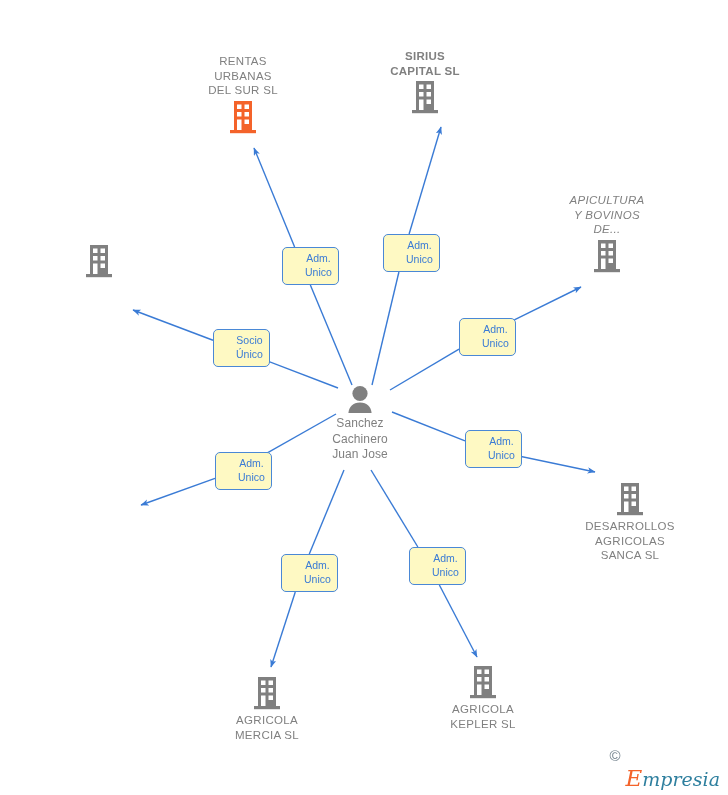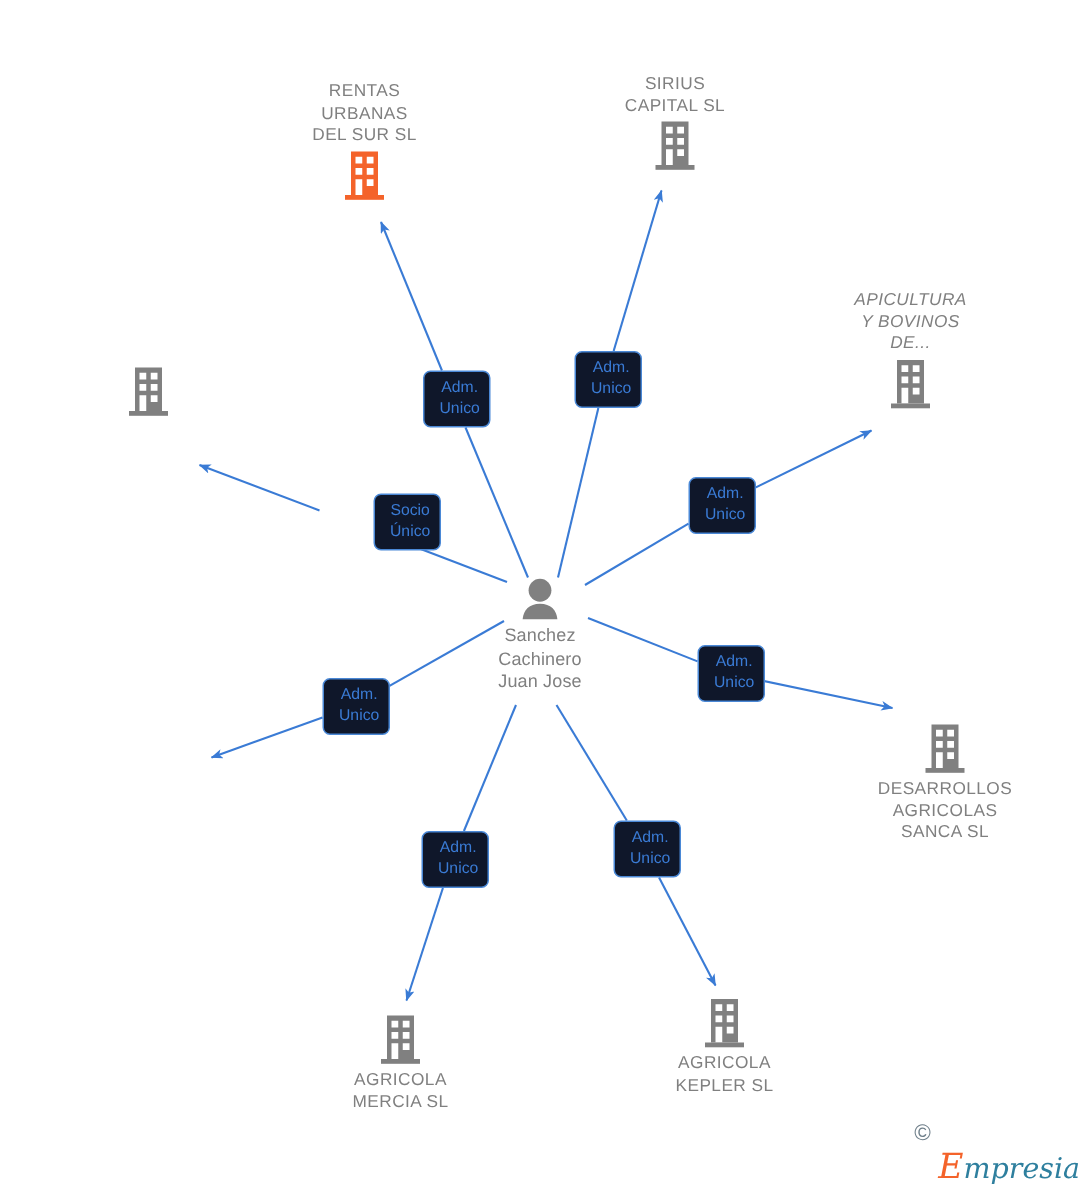--- a/index.html
+++ b/index.html
@@ -49,28 +49,28 @@
     display: block;
     margin: 2px auto 0 auto;
     line-height: 0;
   }
   .node.below .node-icon { margin: 0 auto 3px auto; }
 
   
   .edge-label {
     position: absolute;
     box-sizing: border-box;
-    background: #0f172a;
+    background: #fef9c3;
     border: 1.4px solid #4a88d6;
     border-radius: 5px;
     color: #3a7bd5;
     font-size: 10.5px;
     line-height: 13.5px;
     text-align: center;
-    padding: 4px 6px 5px 10px;
+    padding: 4px 6px 5px 22px;
     white-space: pre-line;
     z-index: 4;
   }
 
   
   #watermark {
     position: absolute;
     right: 8px;
     bottom: 6px;
     display: flex;
@@ -138,21 +138,21 @@
         <rect x="16.5" y="4.5" width="4.5" height="4.5" fill="#ffffff"></rect>
         <rect x="9" y="12" width="4.5" height="4.5" fill="#ffffff"></rect>
         <rect x="16.5" y="12" width="4.5" height="4.5" fill="#ffffff"></rect>
         <rect x="9" y="19.5" width="4.5" height="10.5" fill="#ffffff"></rect>
         <rect x="16.5" y="19.5" width="4.5" height="4.5" fill="#ffffff"></rect>
         <rect x="2" y="30" width="26" height="3.2" fill="#f4632a"></rect>
       </svg>
     </span>
   </div>
 
-  <div class="node above" style="left:450px; top:49px;">
+  <div class="node above" style="left:425px; top:49px;font-weight:bold;">
     <div class="node-label">SIRIUS
 CAPITAL  SL</div>
     <span class="node-icon">
       <svg width="30" height="34" viewBox="0 0 30 34">
         <rect x="6" y="1" width="18" height="29" fill="#808080"></rect>
         <rect x="9" y="4.5" width="4.5" height="4.5" fill="#ffffff"></rect>
         <rect x="16.5" y="4.5" width="4.5" height="4.5" fill="#ffffff"></rect>
         <rect x="9" y="12" width="4.5" height="4.5" fill="#ffffff"></rect>
         <rect x="16.5" y="12" width="4.5" height="4.5" fill="#ffffff"></rect>
         <rect x="9" y="19.5" width="4.5" height="10.5" fill="#ffffff"></rect>
@@ -259,21 +259,21 @@
 Cachinero
 Juan Jose</div>
   </div>
 
   <div class="edge-label" style="left:282px; top:247px;">Adm.
 Unico</div>
   <div class="edge-label" style="left:383px; top:234px;">Adm.
 Unico</div>
   <div class="edge-label" style="left:459px; top:318px;">Adm.
 Unico</div>
-  <div class="edge-label" style="left:213px; top:329px;margin-left:36px;">Socio
+  <div class="edge-label" style="left:213px; top:329px;">Socio
 Único</div>
   <div class="edge-label" style="left:465px; top:430px;">Adm.
 Unico</div>
   <div class="edge-label" style="left:215px; top:452px;">Adm.
 Unico</div>
   <div class="edge-label" style="left:281px; top:554px;">Adm.
 Unico</div>
   <div class="edge-label" style="left:409px; top:547px;">Adm.
 Unico</div>
 

